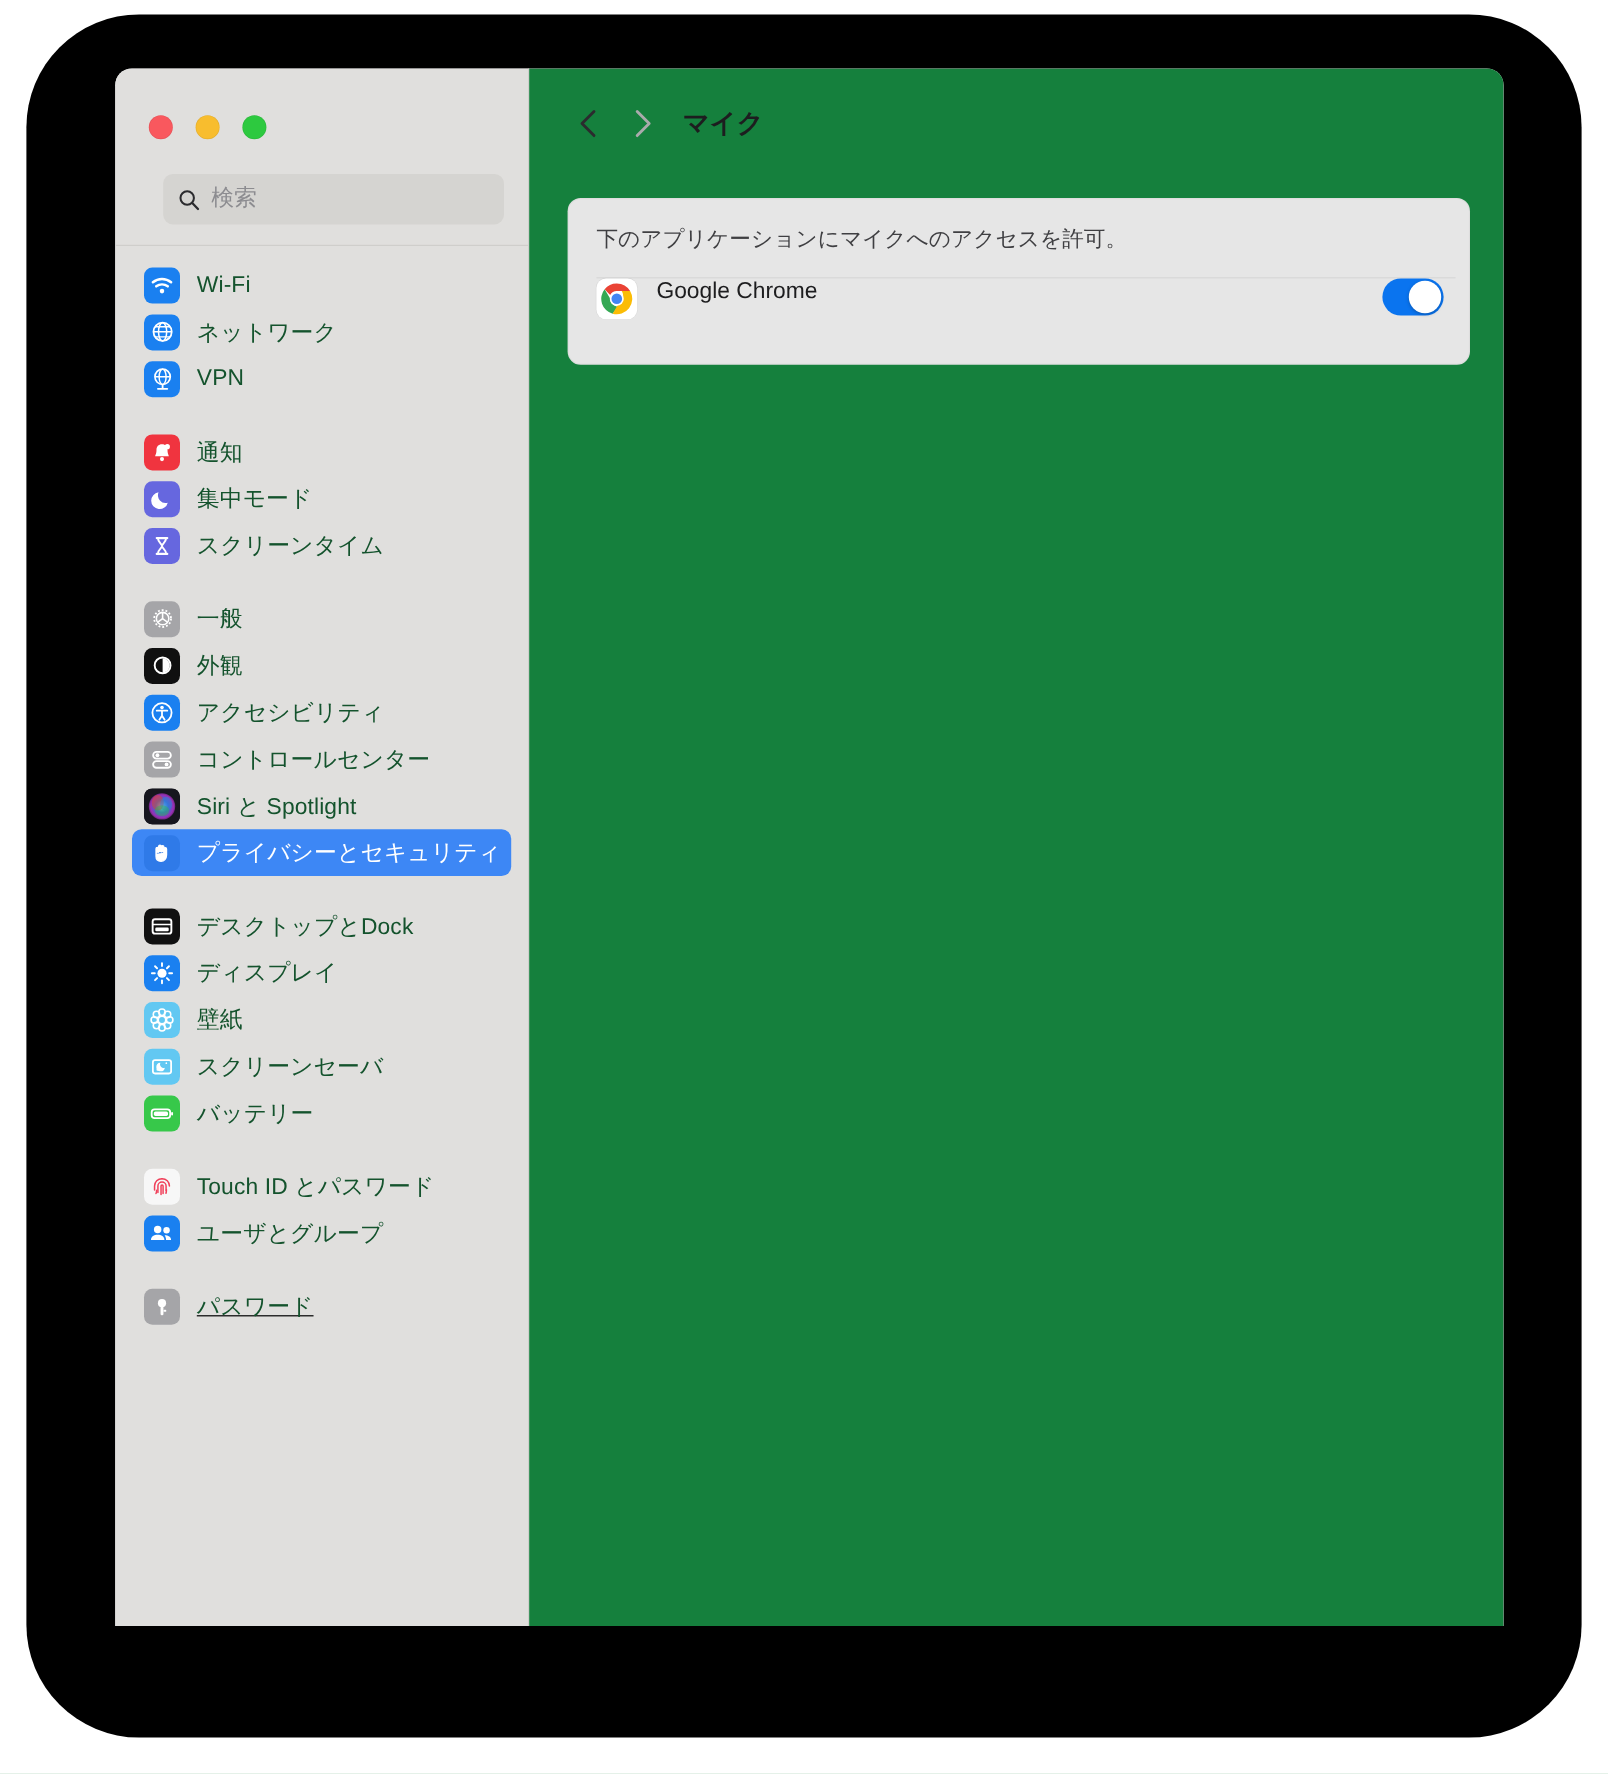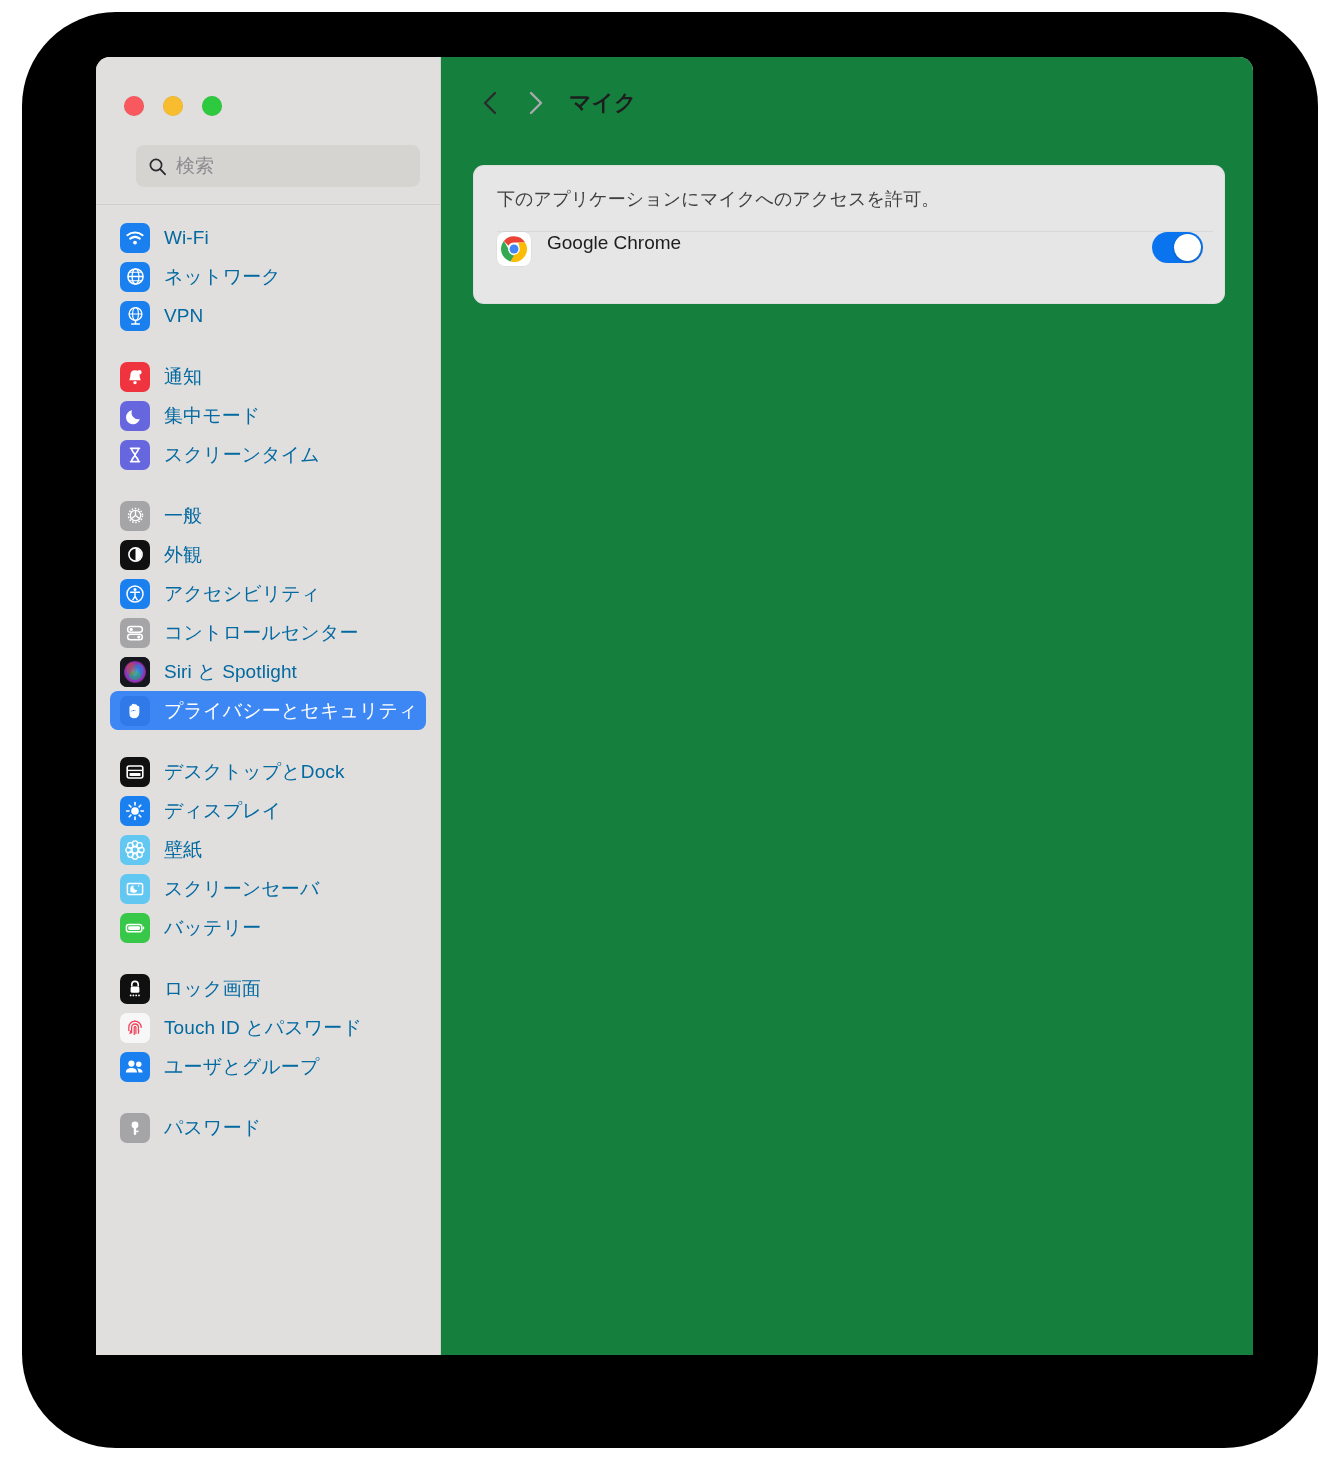--- a/index.html
+++ b/index.html
@@ -100,35 +100,35 @@
   .sidebar-divider {
     margin: 17px 0 0 0;
     height: 1px;
     background: #cfcecb;
   }
 
   .nav {
     padding: 13px 14px 0 14px;
   }
   .nav-group { margin-bottom: 22px; }
-  .nav-group:last-child { margin-bottom: 0; }
+  .nav-group:last-child { margin-bottom: 0; text-decoration: underline; }
 
   .nav-item {
     display: flex;
     align-items: center;
     gap: 14px;
     height: 39px;
     padding: 0 10px;
     border-radius: 8px;
     cursor: default;
   }
   .nav-item.selected { background: #3d87f5; }
   .nav-label {
     font-size: 19px;
-    color: #0369a1;
+    color: #14532d;
     letter-spacing: .1px;
     white-space: nowrap;
   }
   .nav-item.selected .nav-label { color: #ffffff; font-family: Liberation Mono, monospace; }
 
   
   .tile {
     width: 30px;
     height: 30px;
     flex: 0 0 30px;
@@ -470,35 +470,20 @@
                 <rect x="5.2" y="10.2" width="11.8" height="3.8" rx="1.4" fill="#fff"></rect>
                 <rect x="19.6" y="10.6" width="1.6" height="3" rx=".8" fill="#fff"></rect>
               </svg>
             </span>
             <span class="nav-label">バッテリー</span>
           </div>
         </div>
 
         <div class="nav-group">
           <div class="nav-item">
-            <span class="tile" style="background:#101010">
-              <svg width="22" height="22" viewBox="0 0 22 22">
-                <path d="M7.8 8.6V6.6a3.2 3.2 0 0 1 6.4 0v2" fill="none" stroke="#fff" stroke-width="1.6"></path>
-                <rect x="6.6" y="8.4" width="8.8" height="6.4" rx="1.6" fill="#fff"></rect>
-                <g fill="#fff">
-                    <circle cx="6.6" cy="17.4" r=".9"></circle>
-                    <circle cx="9.4" cy="17.4" r=".9"></circle>
-                    <circle cx="12.2" cy="17.4" r=".9"></circle>
-                    <circle cx="15" cy="17.4" r=".9"></circle>
-                  </g>
-              </svg>
-            </span>
-            <span class="nav-label">ロック画面</span>
-          </div>
-          <div class="nav-item">
             <span class="tile" style="background:#f7f7f7">
               <svg width="22" height="22" viewBox="0 0 22 22">
                 <g fill="none" stroke="#f0405a" stroke-width="1.25" stroke-linecap="round">
                   <path d="M11 4.2c-3.5 0-6.2 2.6-6.2 6.2v3.2"></path>
                   <path d="M17.2 10.4c0-3.6-2.7-6.2-6.2-6.2"></path>
                   <path d="M7.6 15.8v-5.4a3.4 3.4 0 0 1 6.8 0v3.6"></path>
                   <path d="M10.2 17.4v-7a.85.85 0 0 1 1.7 0v6.2"></path>
                   <path d="M14.3 16.4c.3-1 .4-2 .4-3"></path>
                   <path d="M6 16.6c.4-.9.5-1.8.5-2.8"></path>
                 </g>

